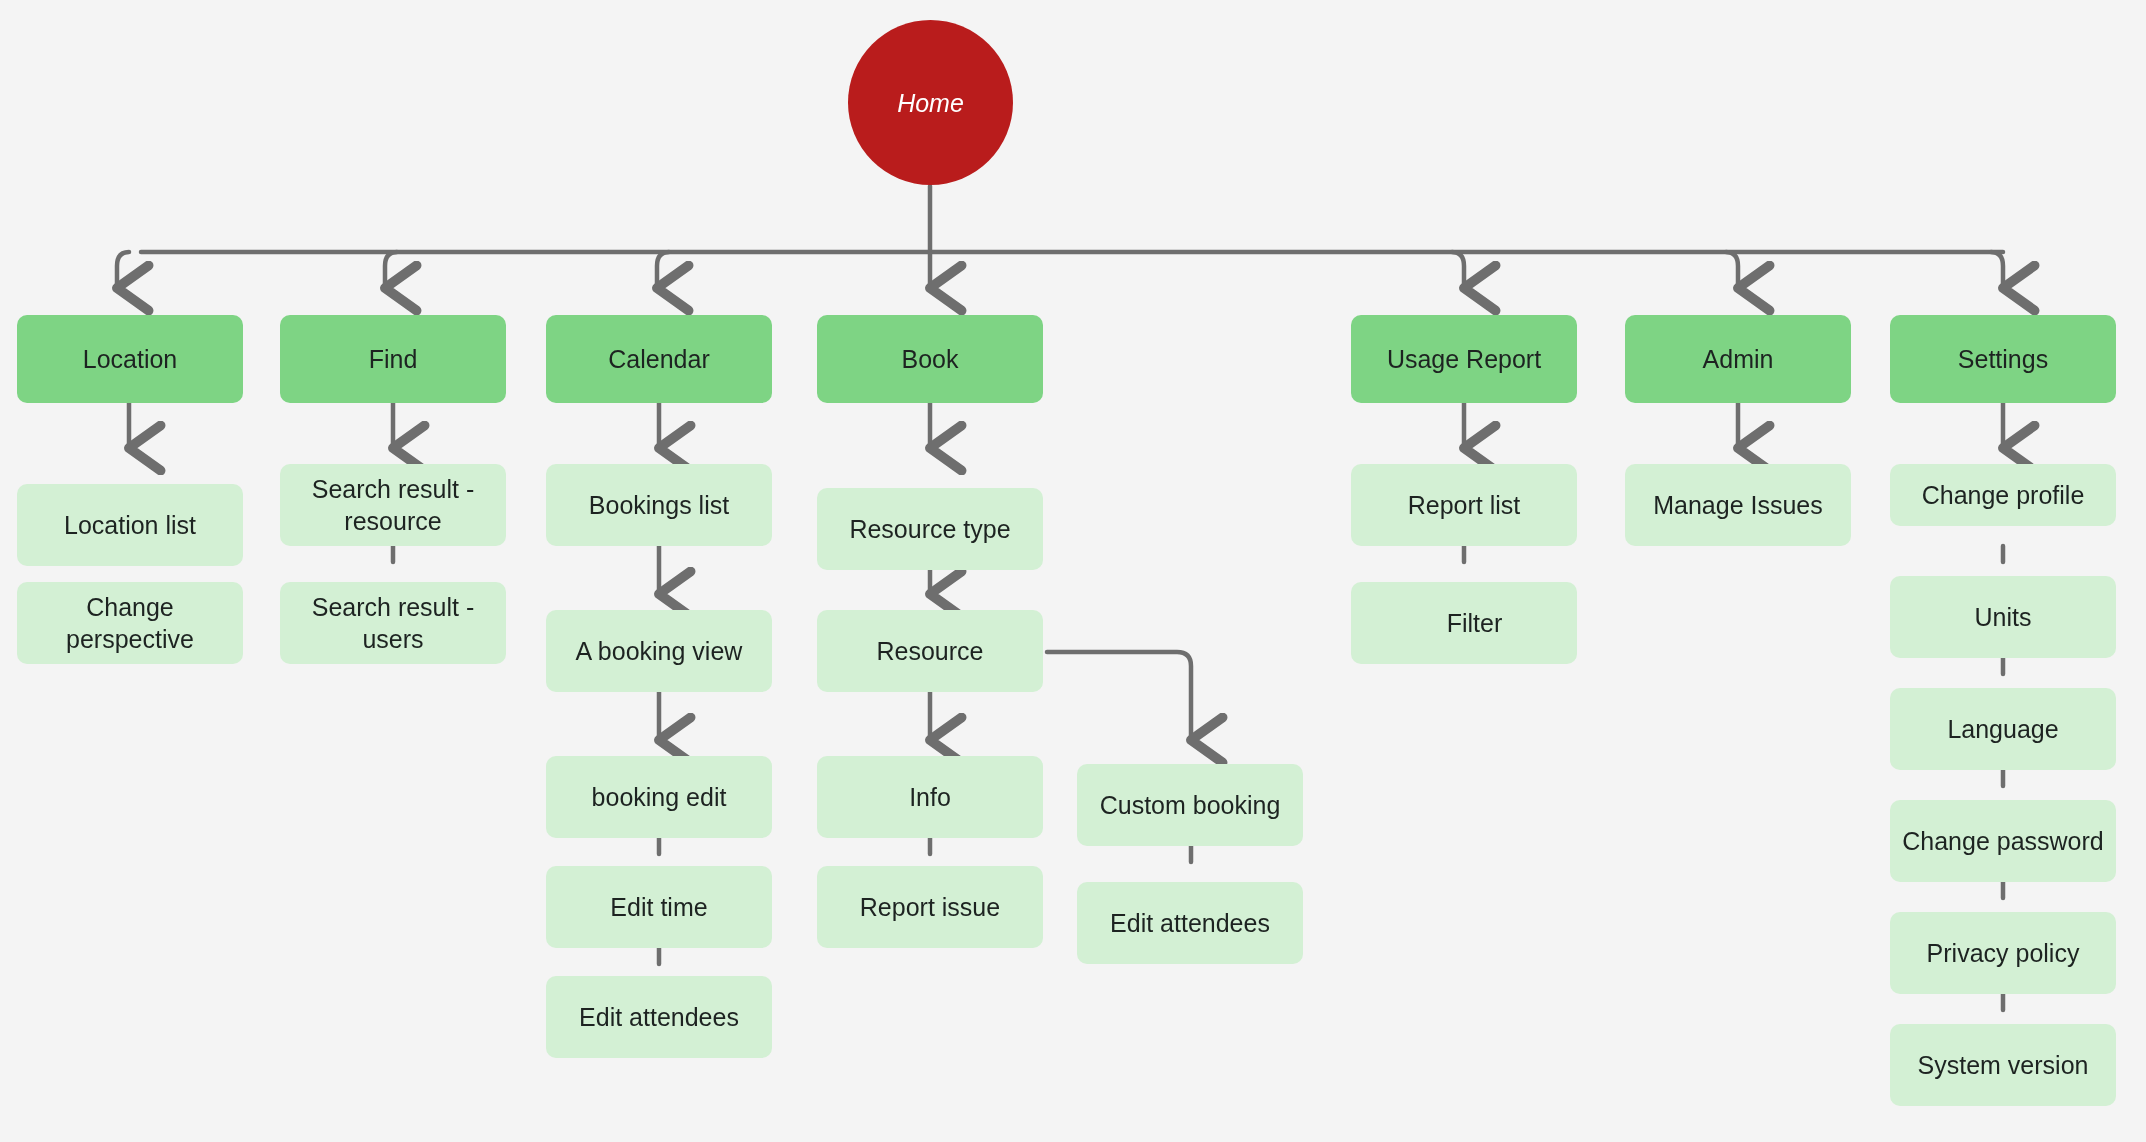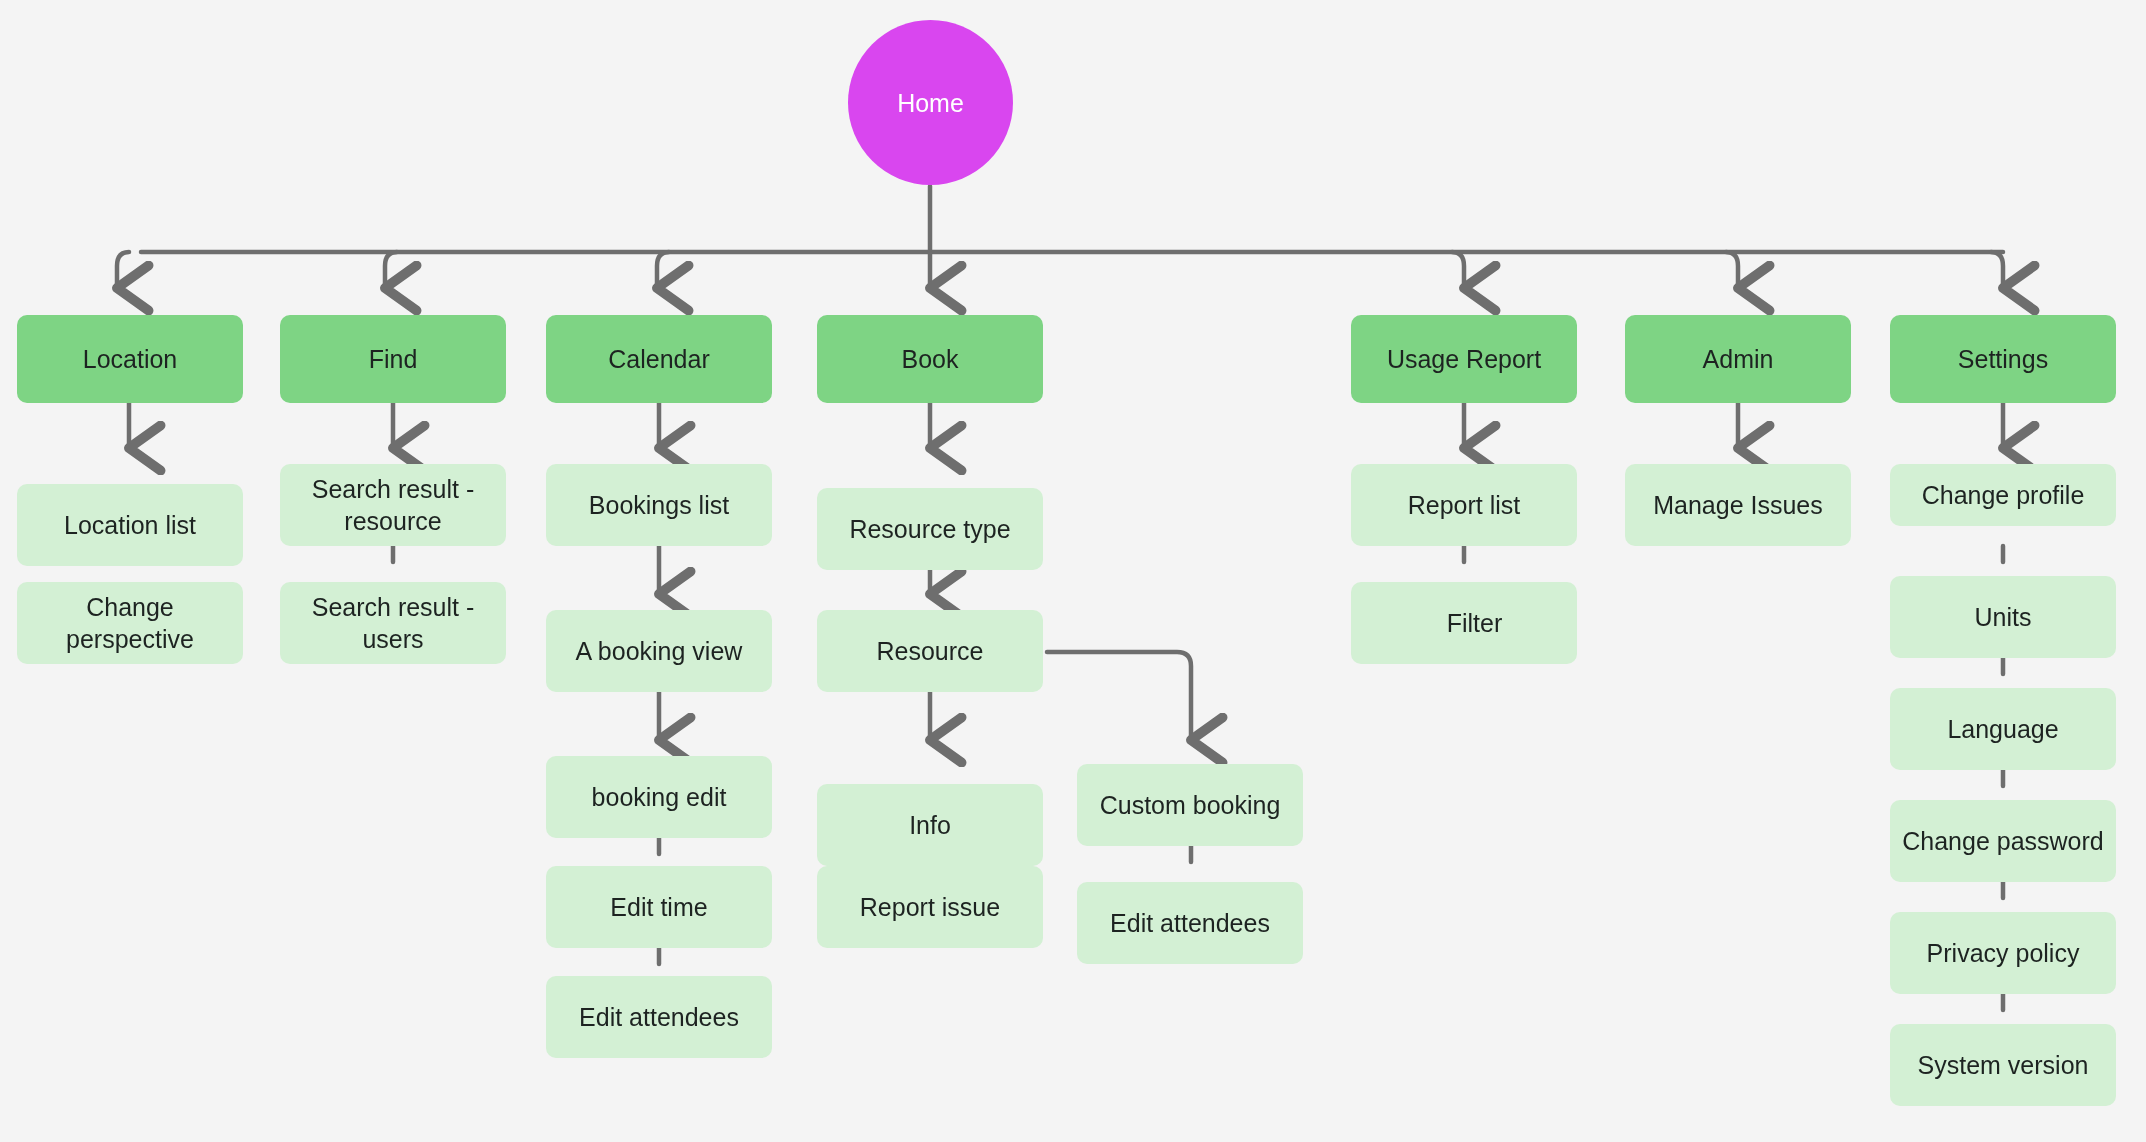--- a/index.html
+++ b/index.html
@@ -32,21 +32,22 @@
     justify-content: center;
     text-align: center;
     border-radius: 10px;
     line-height: 1.28;
     padding: 4px 8px;
   }
   .node.root {
     border-radius: 50%;
     color: #ffffff;
     font-size: 25px;
-    background: #d946ef;
+    background: #b91c1c;
+    font-style: italic;
   }
   .node.primary {
     background: #7ed484;
     color: #1d2321;
     font-size: 25px;
   }
   .node.secondary {
     background: #d3f0d4;
     color: #1d2321;
     font-size: 25px;
@@ -125,21 +126,21 @@
   <div class="node primary" style="left:546px; top:315px; width:226px; height:88px;">Calendar</div>
   <div class="node secondary" style="left:546px; top:464px; width:226px; height:82px;">Bookings list</div>
   <div class="node secondary" style="left:546px; top:610px; width:226px; height:82px;">A booking view</div>
   <div class="node secondary" style="left:546px; top:756px; width:226px; height:82px;">booking edit</div>
   <div class="node secondary" style="left:546px; top:866px; width:226px; height:82px;text-align:center;">Edit time</div>
   <div class="node secondary" style="left:546px; top:976px; width:226px; height:82px;">Edit attendees</div>
 
   <div class="node primary" style="left:817px; top:315px; width:226px; height:88px;">Book</div>
   <div class="node secondary" style="left:817px; top:464px; width:226px; height:82px;margin-top:24px;">Resource type</div>
   <div class="node secondary" style="left:817px; top:610px; width:226px; height:82px;">Resource</div>
-  <div class="node secondary" style="left:817px; top:756px; width:226px; height:82px;margin-top:28px;">Info</div>
+  <div class="node secondary" style="left:817px; top:756px; width:226px; height:82px;">Info</div>
   <div class="node secondary" style="left:817px; top:866px; width:226px; height:82px;">Report issue</div>
 
   <div class="node secondary" style="left:1077px; top:764px; width:226px; height:82px;">Custom booking</div>
   <div class="node secondary" style="left:1077px; top:882px; width:226px; height:82px;">Edit attendees</div>
 
   <div class="node primary" style="left:1351px; top:315px; width:226px; height:88px;">Usage Report</div>
   <div class="node secondary" style="left:1351px; top:464px; width:226px; height:82px;">Report list</div>
   <div class="node secondary" style="left:1351px; top:582px; width:226px; height:82px;padding-left:29px;">Filter</div>
 
   <div class="node primary" style="left:1625px; top:315px; width:226px; height:88px;">Admin</div>

